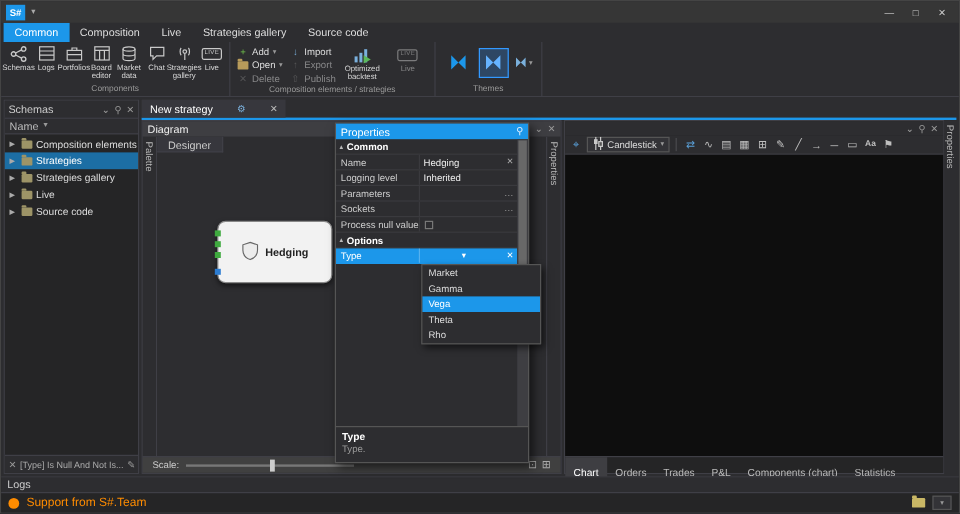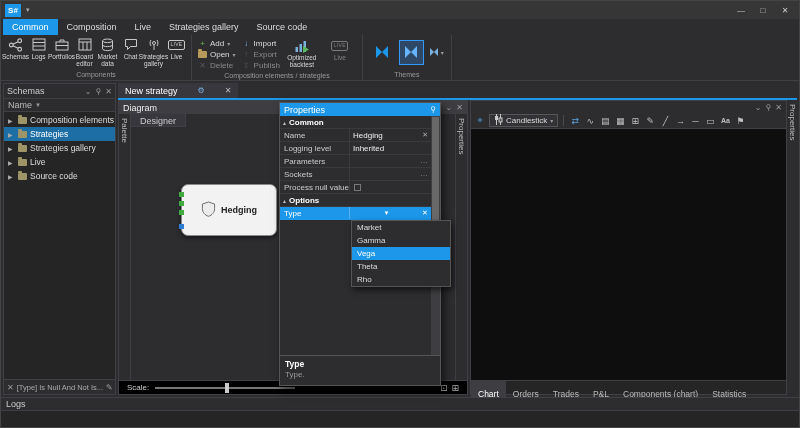--- a/index.html
+++ b/index.html
@@ -78,21 +78,21 @@
   .rail { width: 12px; flex: none; display: flex; justify-content: center; padding-top: 4px; background: #2d2d30; }
   .rail.left { border-right: 1px solid #3f3f46; }
   .rail.right { border-left: 1px solid #3f3f46; }
   .vtext { writing-mode: vertical-rl; font-size: 8px; color: #bbbbbb; }
   .canvas { flex: 1; position: relative; background: #2d2d30; min-width: 0; }
   .designer-tab { position: absolute; top: 0; left: 0; height: 13px; display: flex; align-items: flex-end; padding: 0 9px; background: #37373d; color: #cccccc; border-right: 1px solid #3f3f46; border-bottom: 1px solid #3f3f46; }
   .node { position: absolute; left: 50px; top: 70px; width: 96px; height: 52px; background: #f2f2f2; border: 1px solid #888; border-radius: 7px; display: flex; align-items: center; justify-content: center; gap: 5px; color: #222; box-shadow: 0 2px 4px rgba(0,0,0,.5); }
   .node-label { font-weight: bold; font-size: 9px; color: #222; }
   .port { position: absolute; width: 5px; height: 5px; left: -3px; }
   .port.green { background: #3faa3f; } .port.bluep { background: #2d7dd2; }
-  .scale-bar { height: 14px; display: flex; align-items: center; gap: 6px; padding: 0 8px; background: #000000; border-top: 1px solid #3f3f46; color: #cccccc; font-size: 8px; flex: none; }
+  .scale-bar { height: 14px; display: flex; align-items: center; gap: 6px; padding: 0 8px; background: #404040; border-top: 1px solid #3f3f46; color: #cccccc; font-size: 8px; flex: none; }
   .slider-track { width: 140px; height: 2px; background: #777; position: relative; }
   .slider-thumb { position: absolute; left: 50%; top: -4px; width: 4px; height: 10px; background: #cccccc; }
   .scale-icons { margin-left: auto; display: flex; gap: 4px; color: #aaaaaa; font-size: 9px; }
 
   
   .props { position: absolute; top: 1px; left: 160px; width: 162px; bottom: 8px; background: #2d2d30; border: 1px solid #555; box-shadow: 3px 4px 8px rgba(0,0,0,.6); display: flex; flex-direction: column; z-index: 5; }
   .props-header { height: 13px; background: #1c97ea; color: #ffffff; display: flex; align-items: center; padding: 0 4px; flex: none; }
   .props-header .ph-pin { margin-left: auto; color: #e8f2ff; font-size: 8px; }
   .props-body { flex: 1; min-height: 0; display: flex; }
   .props-grid { flex: 1; min-width: 0; }
@@ -554,15 +554,25 @@
         </div>
 
       </div>
     </div>
   </div>
 
   <div class="logs">
     <div class="logs-header">
       <span>Logs</span>
     </div>
+    <div class="logs-body">
+      <span class="logs-dot"></span>
+      <span class="logs-msg">Support from S#.Team</span>
+      <span class="logs-right">
+        <span class="cssfolder lightf"></span>
+        <span class="logs-box">
+            <span>▾</span>
+          </span>
+      </span>
+    </div>
   </div>
 
 </div>
 
 </body></html>

